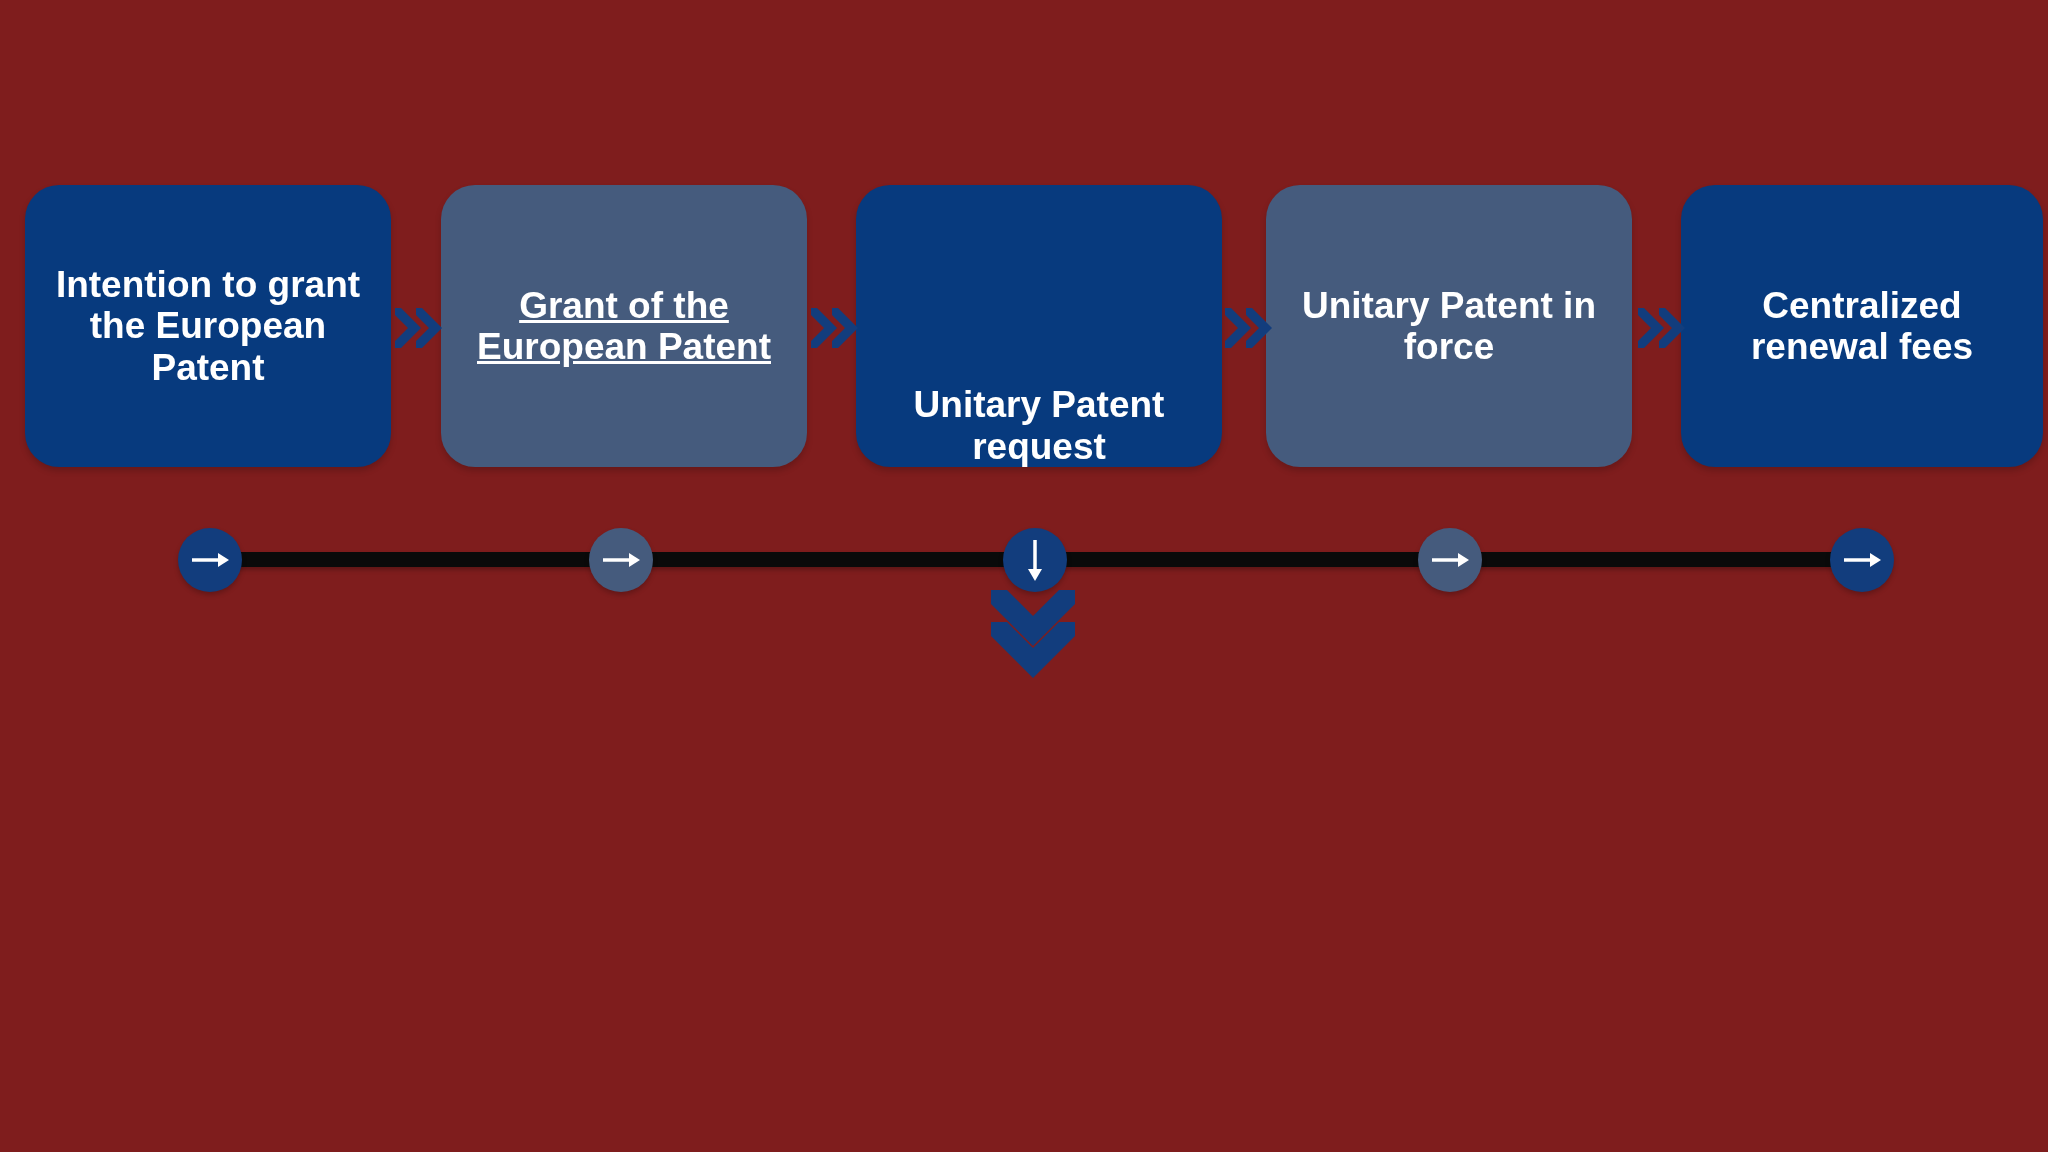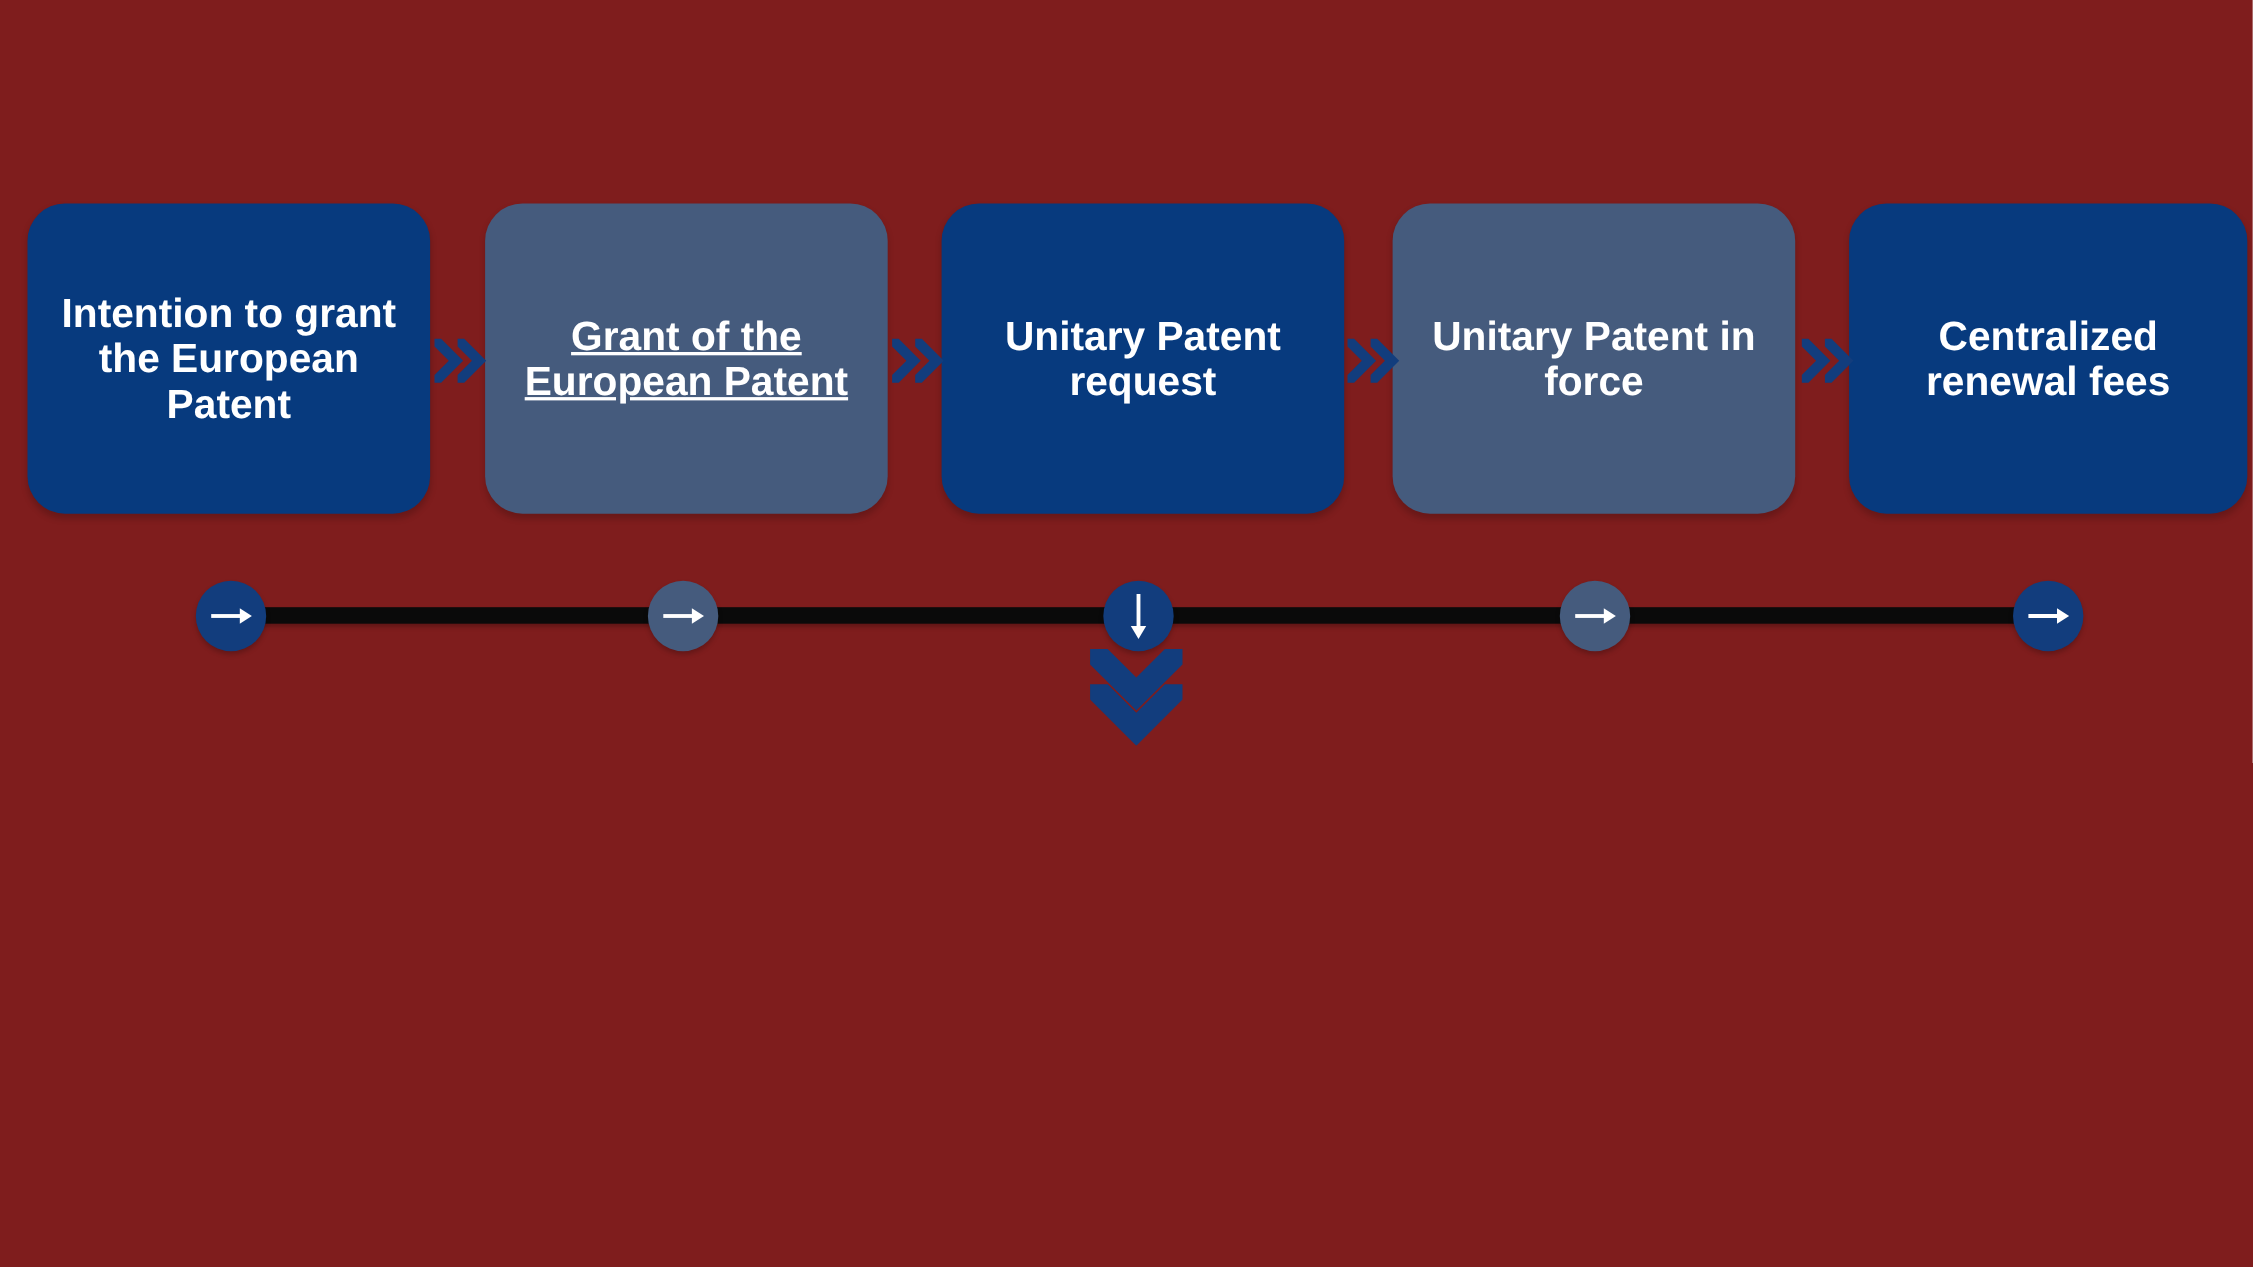--- a/index.html
+++ b/index.html
@@ -27,21 +27,21 @@
     padding:0 26px;
     box-shadow:0 4px 6px rgba(0,0,0,0.18);
   }
   .proc-box .label { display:block; width:100%; white-space:pre-line; }
 
   .tone-dark  { background:#073A7E; }
   .tone-light { background:#455B7D; }
 
   .b1 { left:25px;   width:366px; }
   .b2 { left:441px;  width:366px;text-decoration:underline; }
-  .b3 { left:856px;  width:366px; }
+  .b3 { left:856px;  width:366px;align-items:flex-end; }
   .b4 { left:1266px; width:366px; }
   .b5 { left:1681px; width:362px; }
 
   
   .chev-sep {
     position:absolute;
     top:300px;
     width:56px;
     height:56px;
     display:flex;

